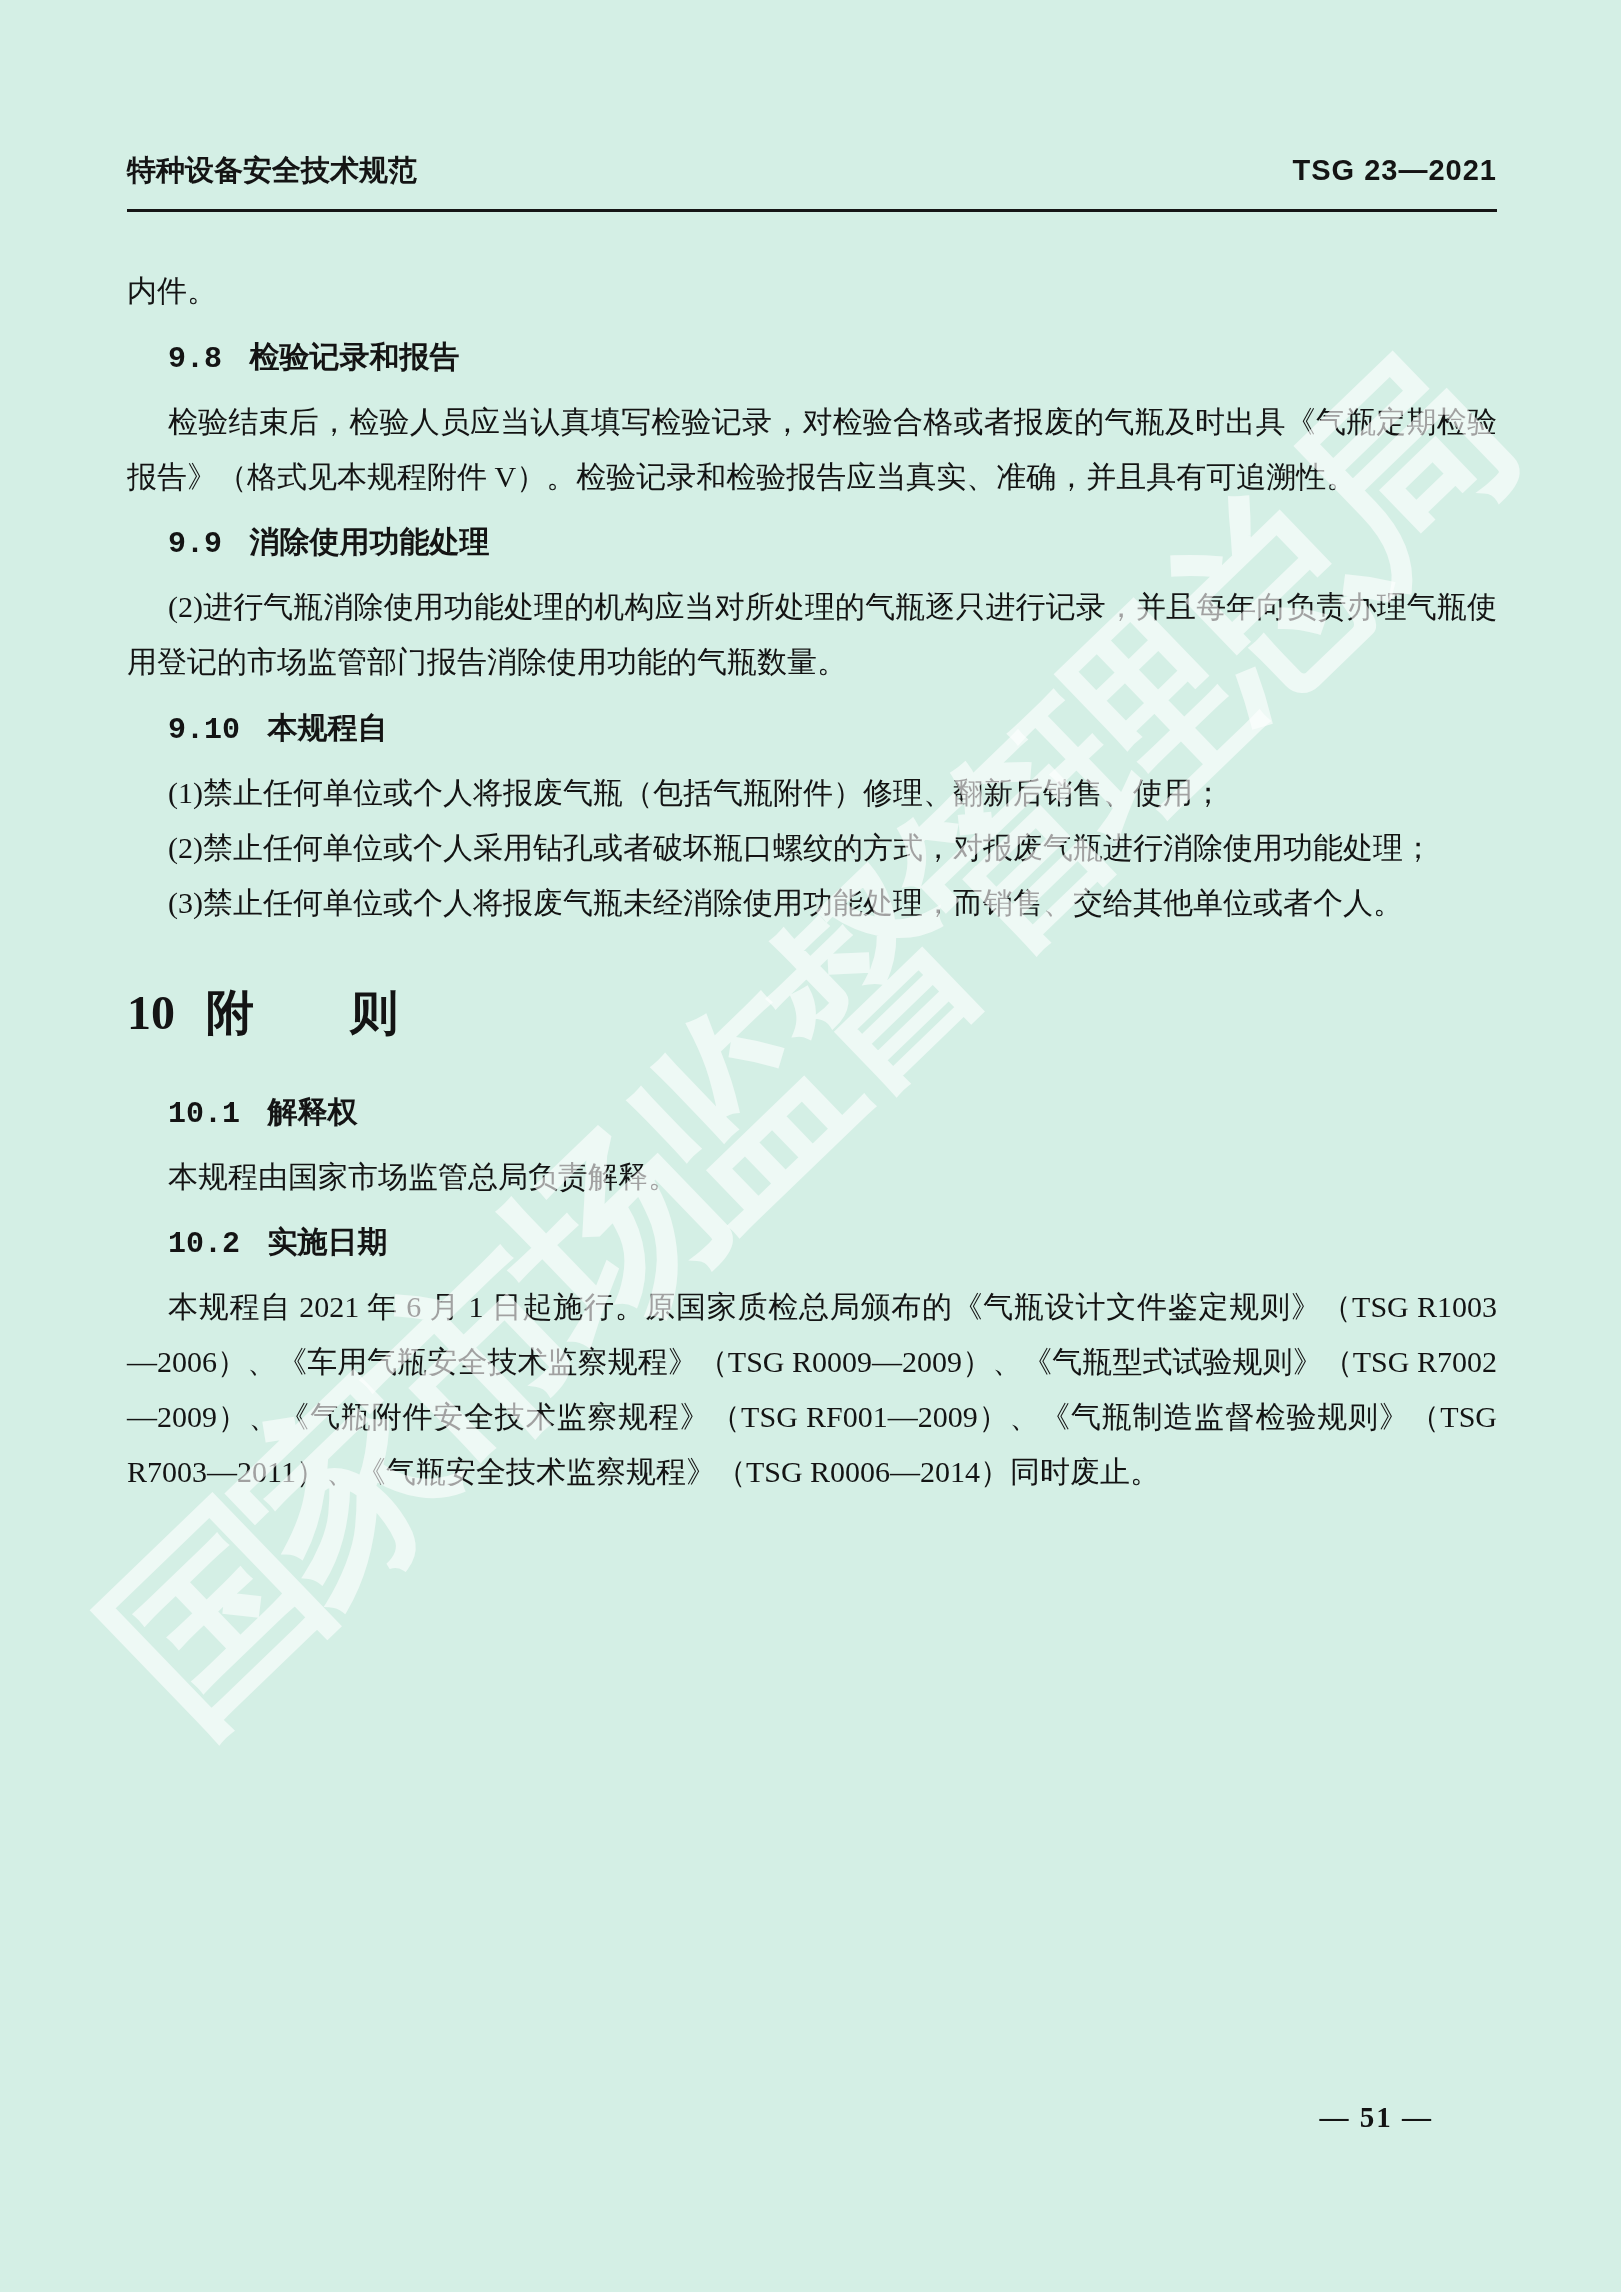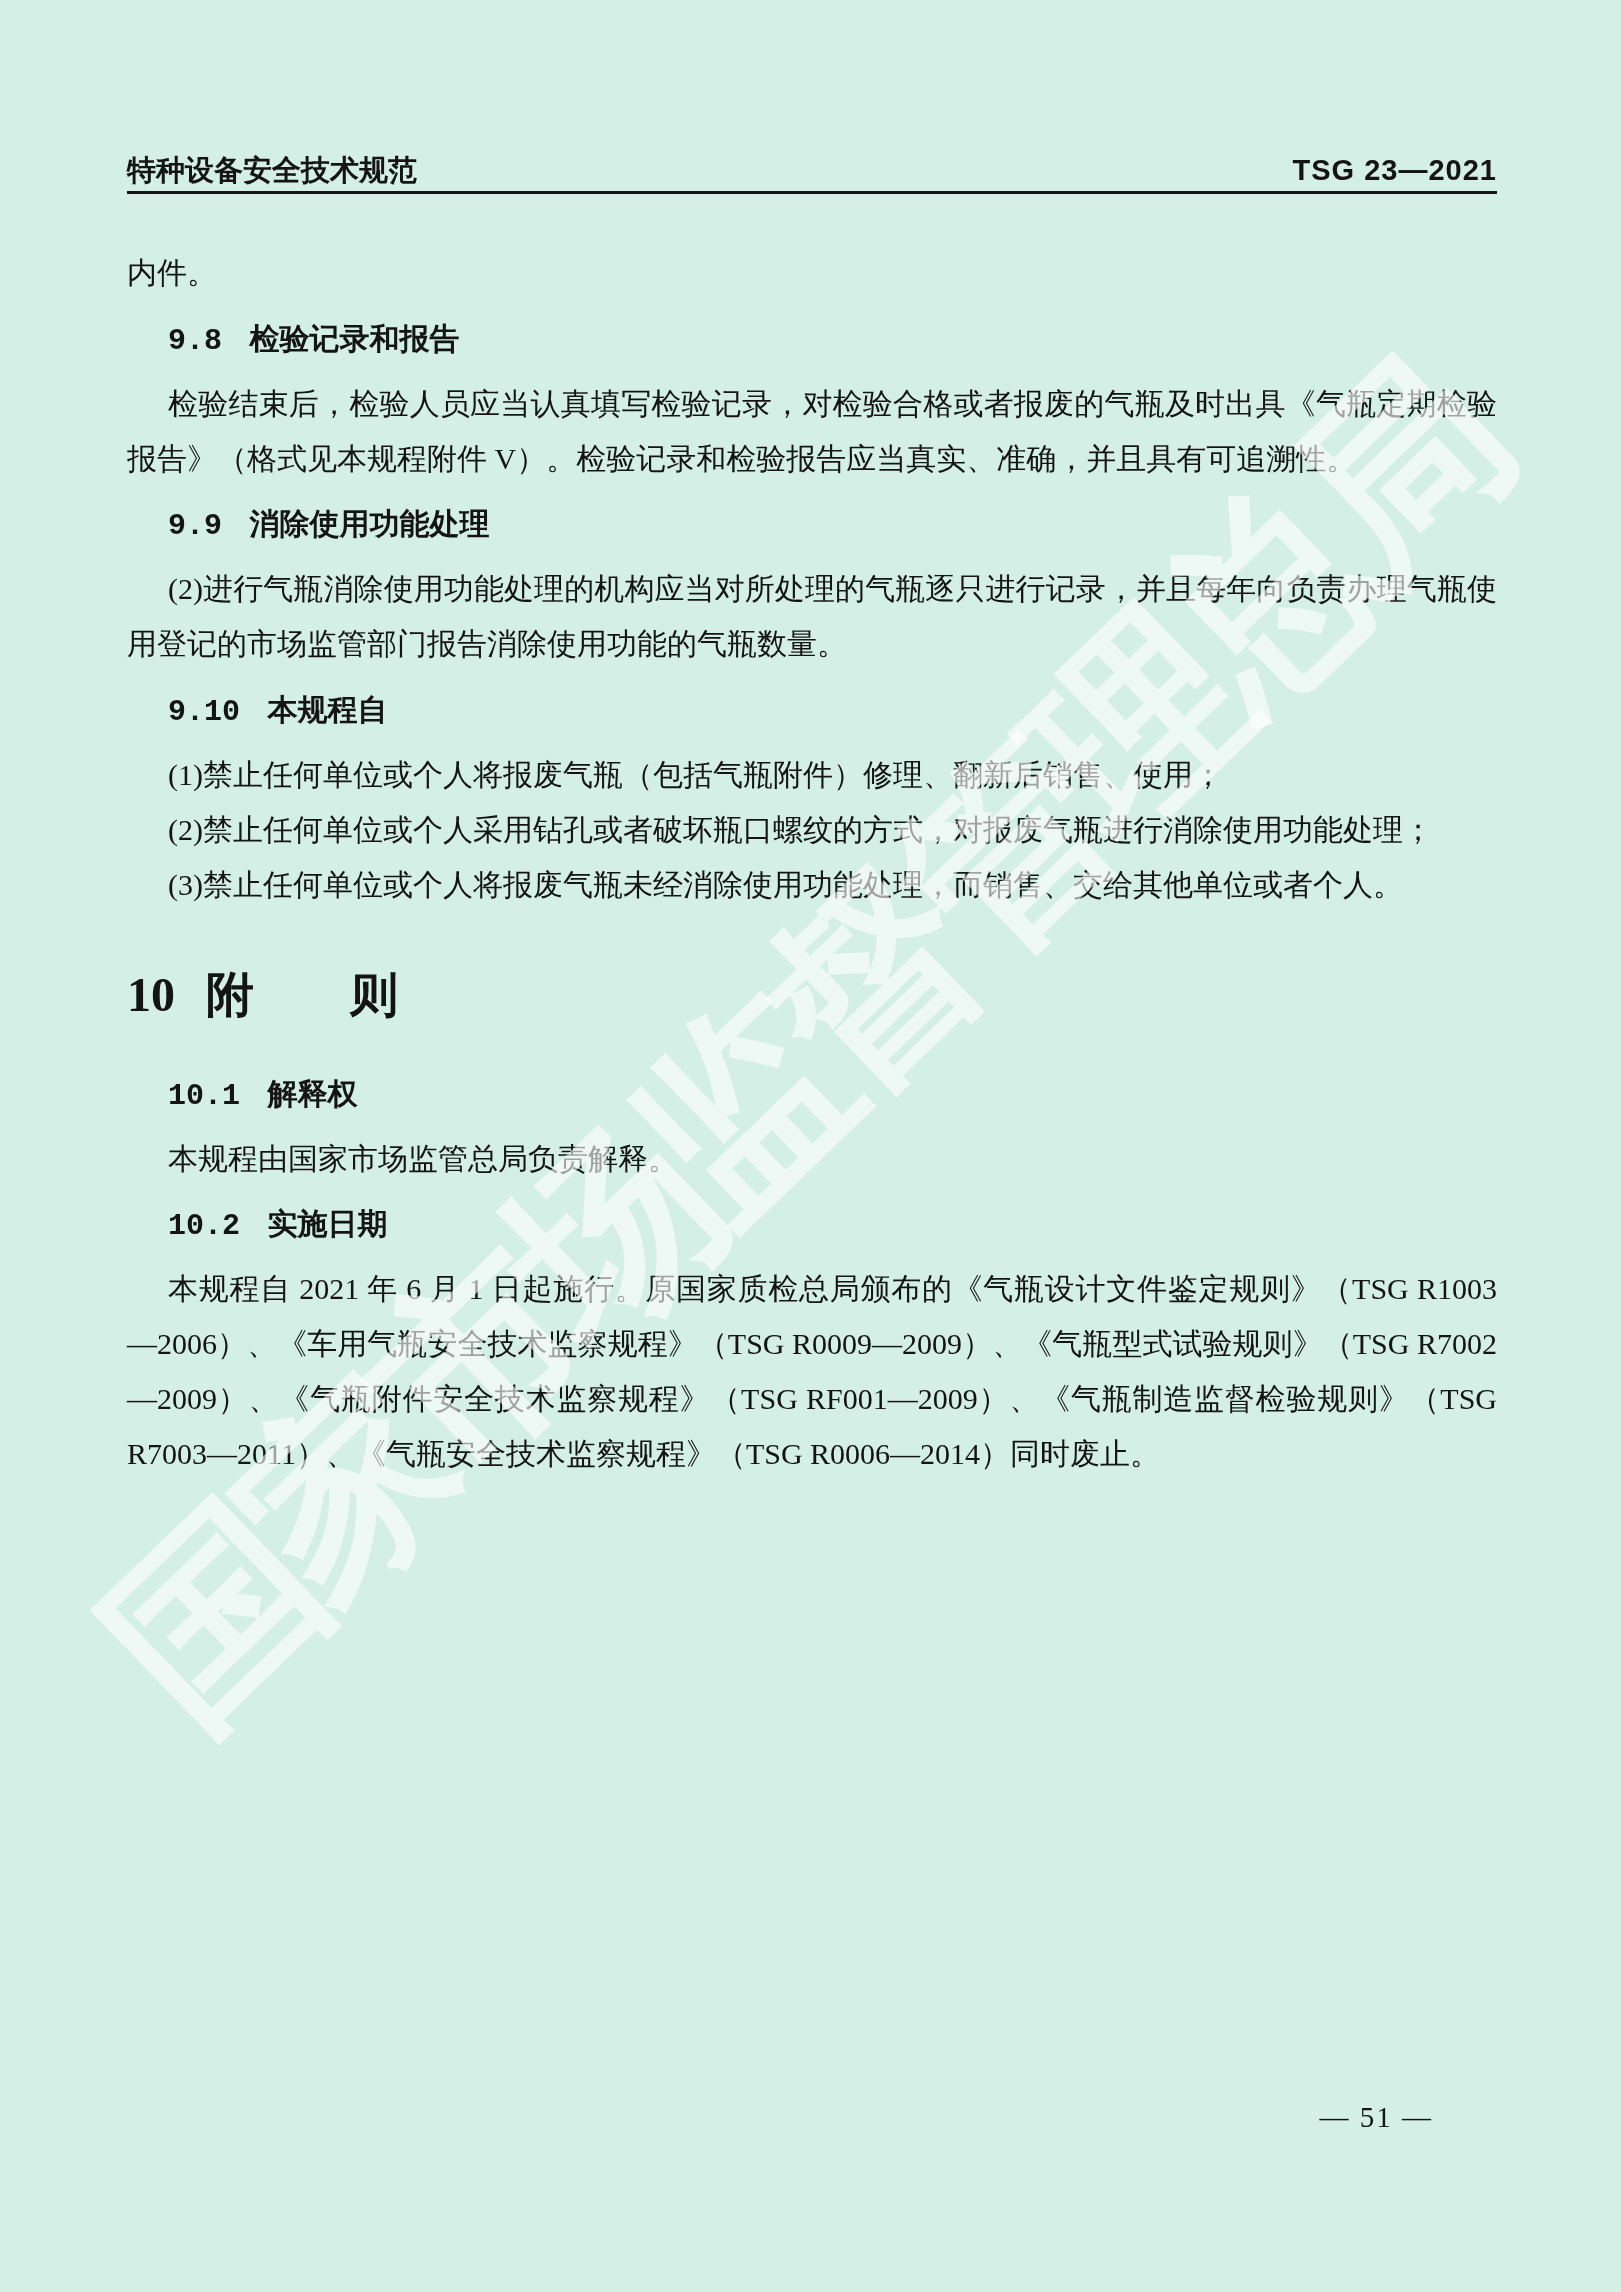--- a/index.html
+++ b/index.html
@@ -18,21 +18,21 @@
     width:1370px;
   }
   .header{
     display:flex;
     justify-content:space-between;
     align-items:flex-end;
     font-family:"Liberation Sans", sans-serif;
     font-weight:bold;
     font-size:29px;
     line-height:31px;
-    padding-bottom:5px;
+    padding-bottom:23px;
     border-bottom:3.9px solid #161616;
   }
   .header .code{letter-spacing:1px;}
   .content{
     margin-top:51px;
     font-size:30px;
     line-height:55px;
     text-align:justify;
   }
   .cont{margin:0;text-indent:0;}
@@ -65,21 +65,21 @@
     letter-spacing:-17.6px;
     white-space:nowrap;
     color:rgba(255,255,255,0.60);
     z-index:5;
     pointer-events:none;
   }
   .pagenum{
     position:absolute;
     right:188px; top:2101px;
     font-size:29px;
-    font-weight:normal;
+    font-weight:bold;
     letter-spacing:2px;
   }
 </style>
 </head>
 <body>
 
 <div class="page">
 
   <div class="watermark">国家市场监督管理总局</div>
 

